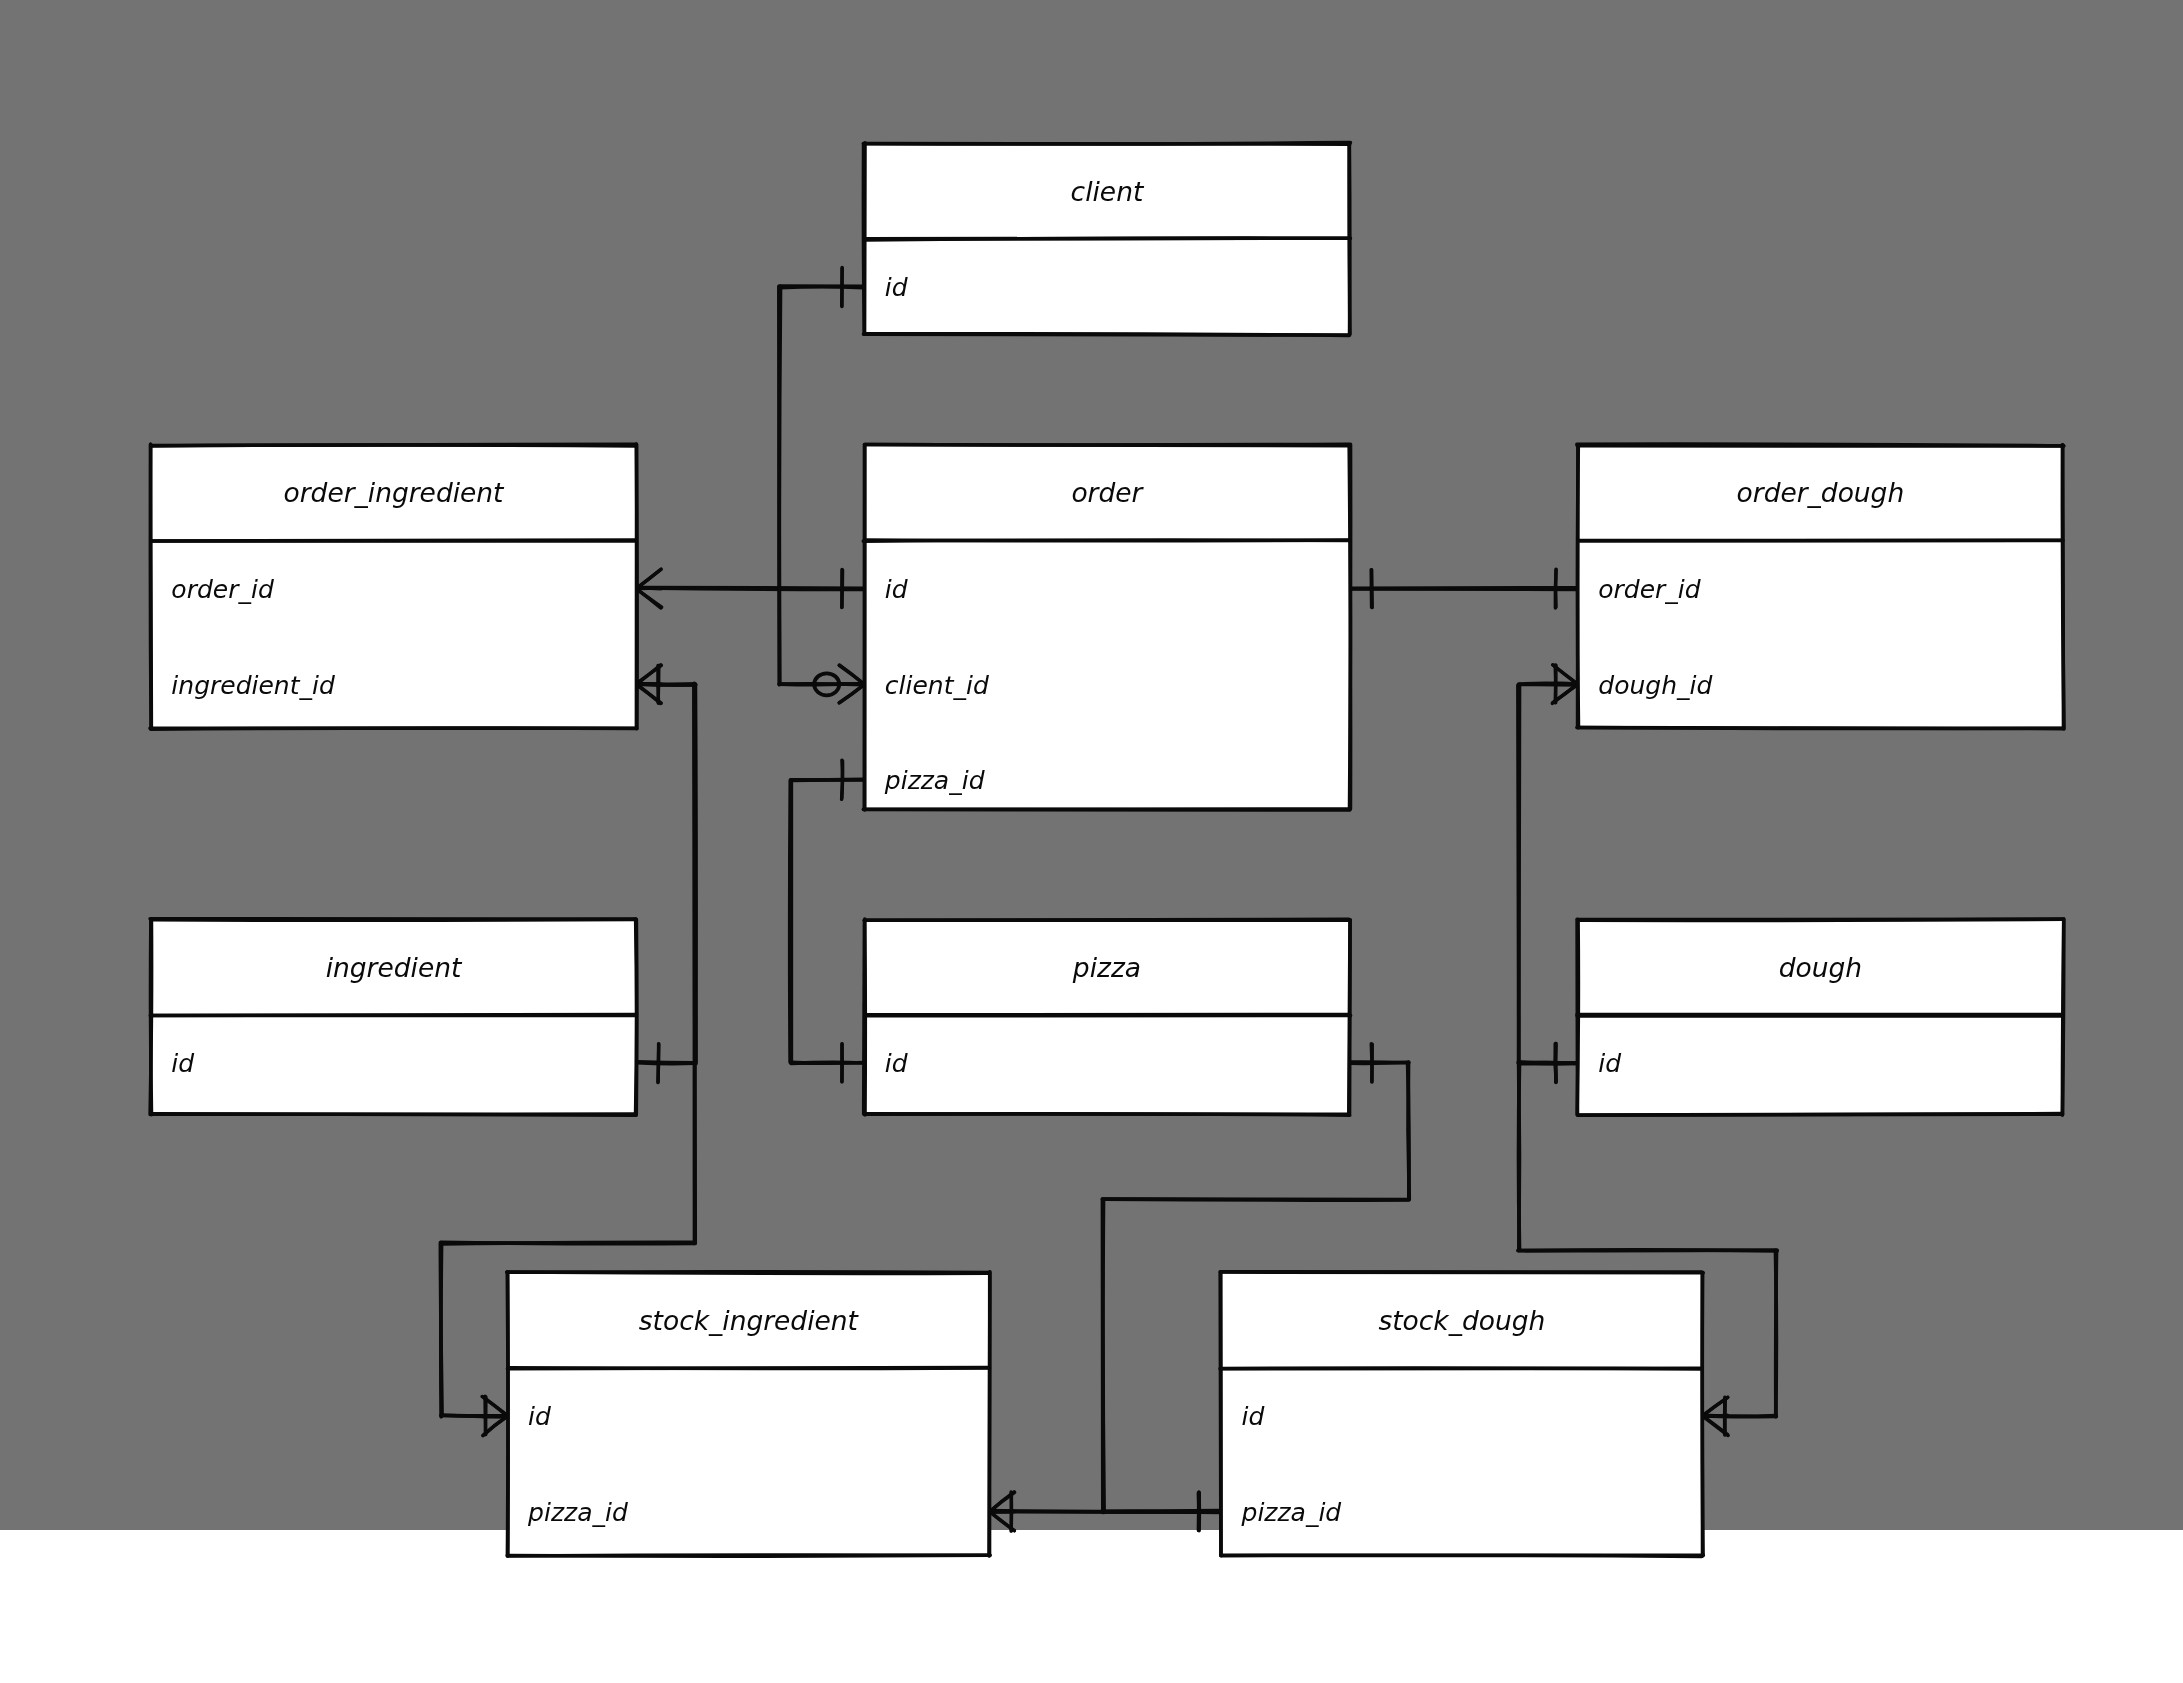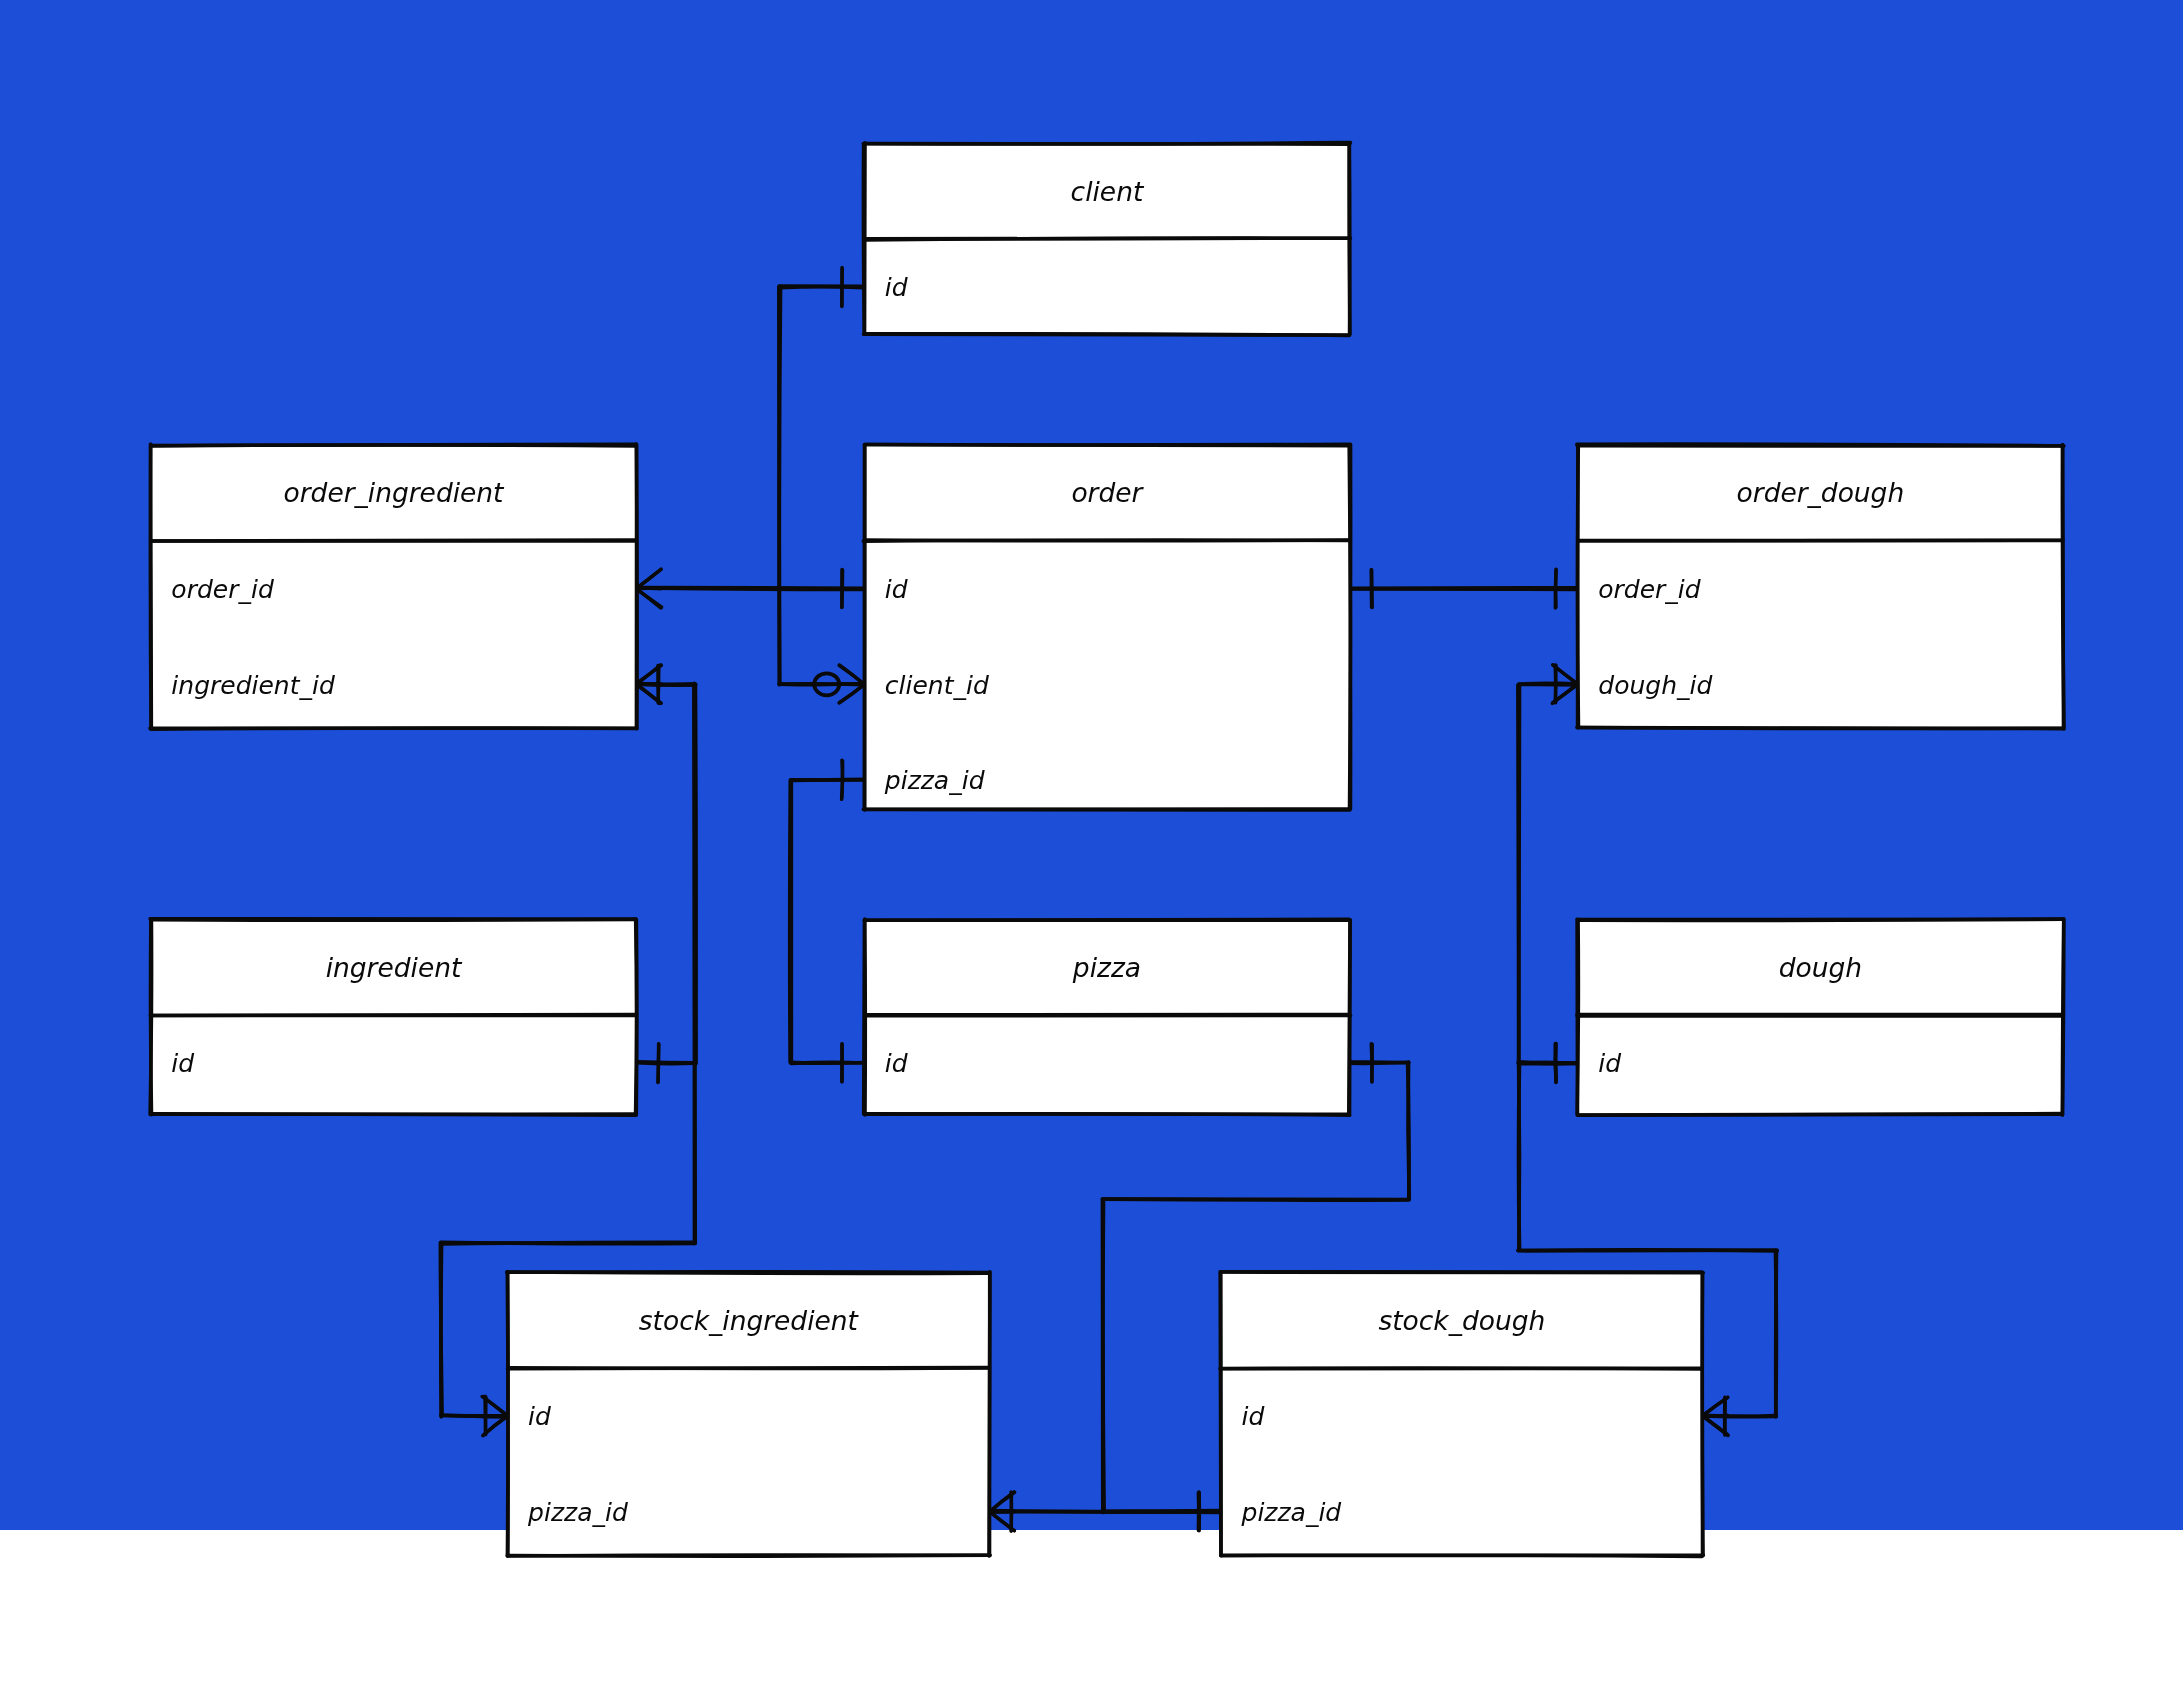--- a/index.html
+++ b/index.html
@@ -1,18 +1,18 @@
 <!DOCTYPE html>
 <html style="font-size:11.8px"><head>
 <meta charset="utf-8">
 <style>
   html,body{margin:0;padding:0;background:#ffffff;}
   body{width:2183px;height:1683px;overflow:hidden;
        font-family:"DejaVu Sans",sans-serif;}
-  #canvas{position:relative;width:2183px;height:1530px;background:#1d4ed8;}
+  #canvas{position:relative;width:2183px;height:1530px;background:#737373;}
   svg#diagram{position:absolute;left:0;top:0;width:2183px;height:1683px;}
   .tbl-title,.tbl-field{
     font-family:"DejaVu Sans",sans-serif;
     font-style:italic;
     fill:#0a0a0a;
   }
   .tbl-title{font-size:36px;text-anchor:middle;}
   .tbl-field{font-size:34px;text-anchor:start;}
 </style>
 </head>

